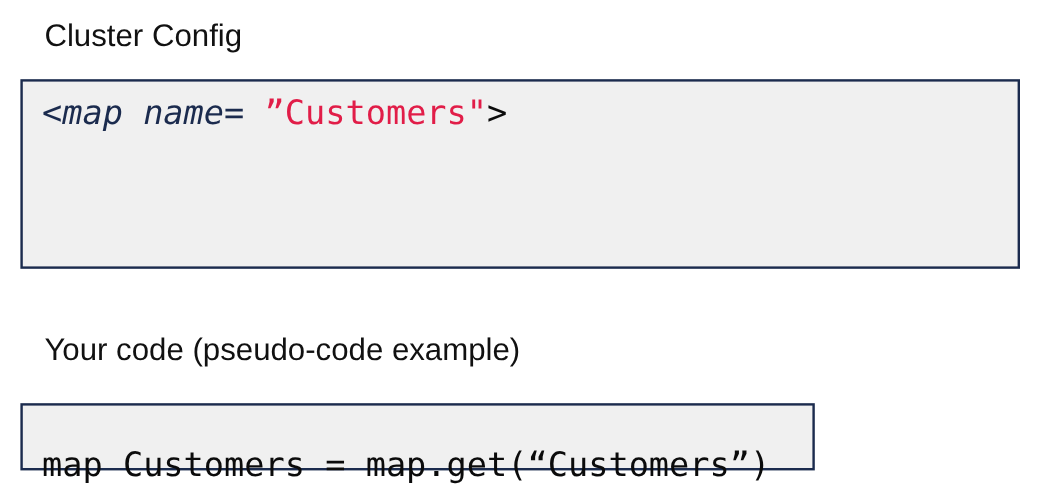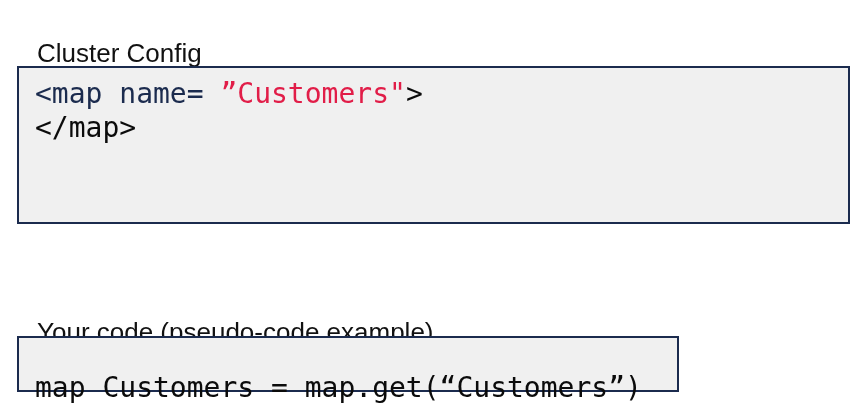--- a/index.html
+++ b/index.html
@@ -12,22 +12,22 @@
     font-family: "Liberation Sans", sans-serif;
   }
   .heading {
     position: absolute;
     left: 37px;
     font-size: 26px;
     line-height: 30px;
     color: #111111;
     white-space: pre;
   }
-  #heading-cluster-config { top: 14px; margin-top: 24px; }
-  #heading-your-code { top: 276px; margin-top: 41px; }
+  #heading-cluster-config { top: 14px; }
+  #heading-your-code { top: 276px; }
   .code-block {
     position: absolute;
     left: 17px;
     box-sizing: border-box;
     background: #f0f0f0;
     border: 2px solid #1b2b4e;
     color: #0b0b0b;
     font-family: "DejaVu Sans Mono", "Liberation Mono", monospace;
   }
   #cluster-config-code-block {
@@ -43,30 +43,29 @@
     display: flex;
     align-items: center;
     padding-left: 16px;
   }
   .code-line {
     white-space: pre;
     font-size: 28px;
     line-height: 34px;
   }
   #your-code-block .code-line { line-height: 1.1; margin-top: 48px; }
-  .tok-navy { color: #1b2b4e; }
+  .tok-navy { color: #1b2b4e; font-style: italic; }
   .tok-red  { color: #e11d48; }
 </style>
 </head>
 <body>
 
 <div class="heading" id="heading-cluster-config">Cluster Config</div>
 
 <div class="code-block" id="cluster-config-code-block">
   <div class="code-line"><span class="tok-navy">&lt;map name= </span><span class="tok-red">”Customers"</span><span>&gt;</span></div>
-  <div class="code-line">&lt;/map&gt;</div>
 </div>
 
 <div class="heading" id="heading-your-code">Your code (pseudo-code example)</div>
 
 <div class="code-block" id="your-code-block">
   <div class="code-line">map Customers = map.get(“Customers”)</div>
 </div>
 
 </body></html>

